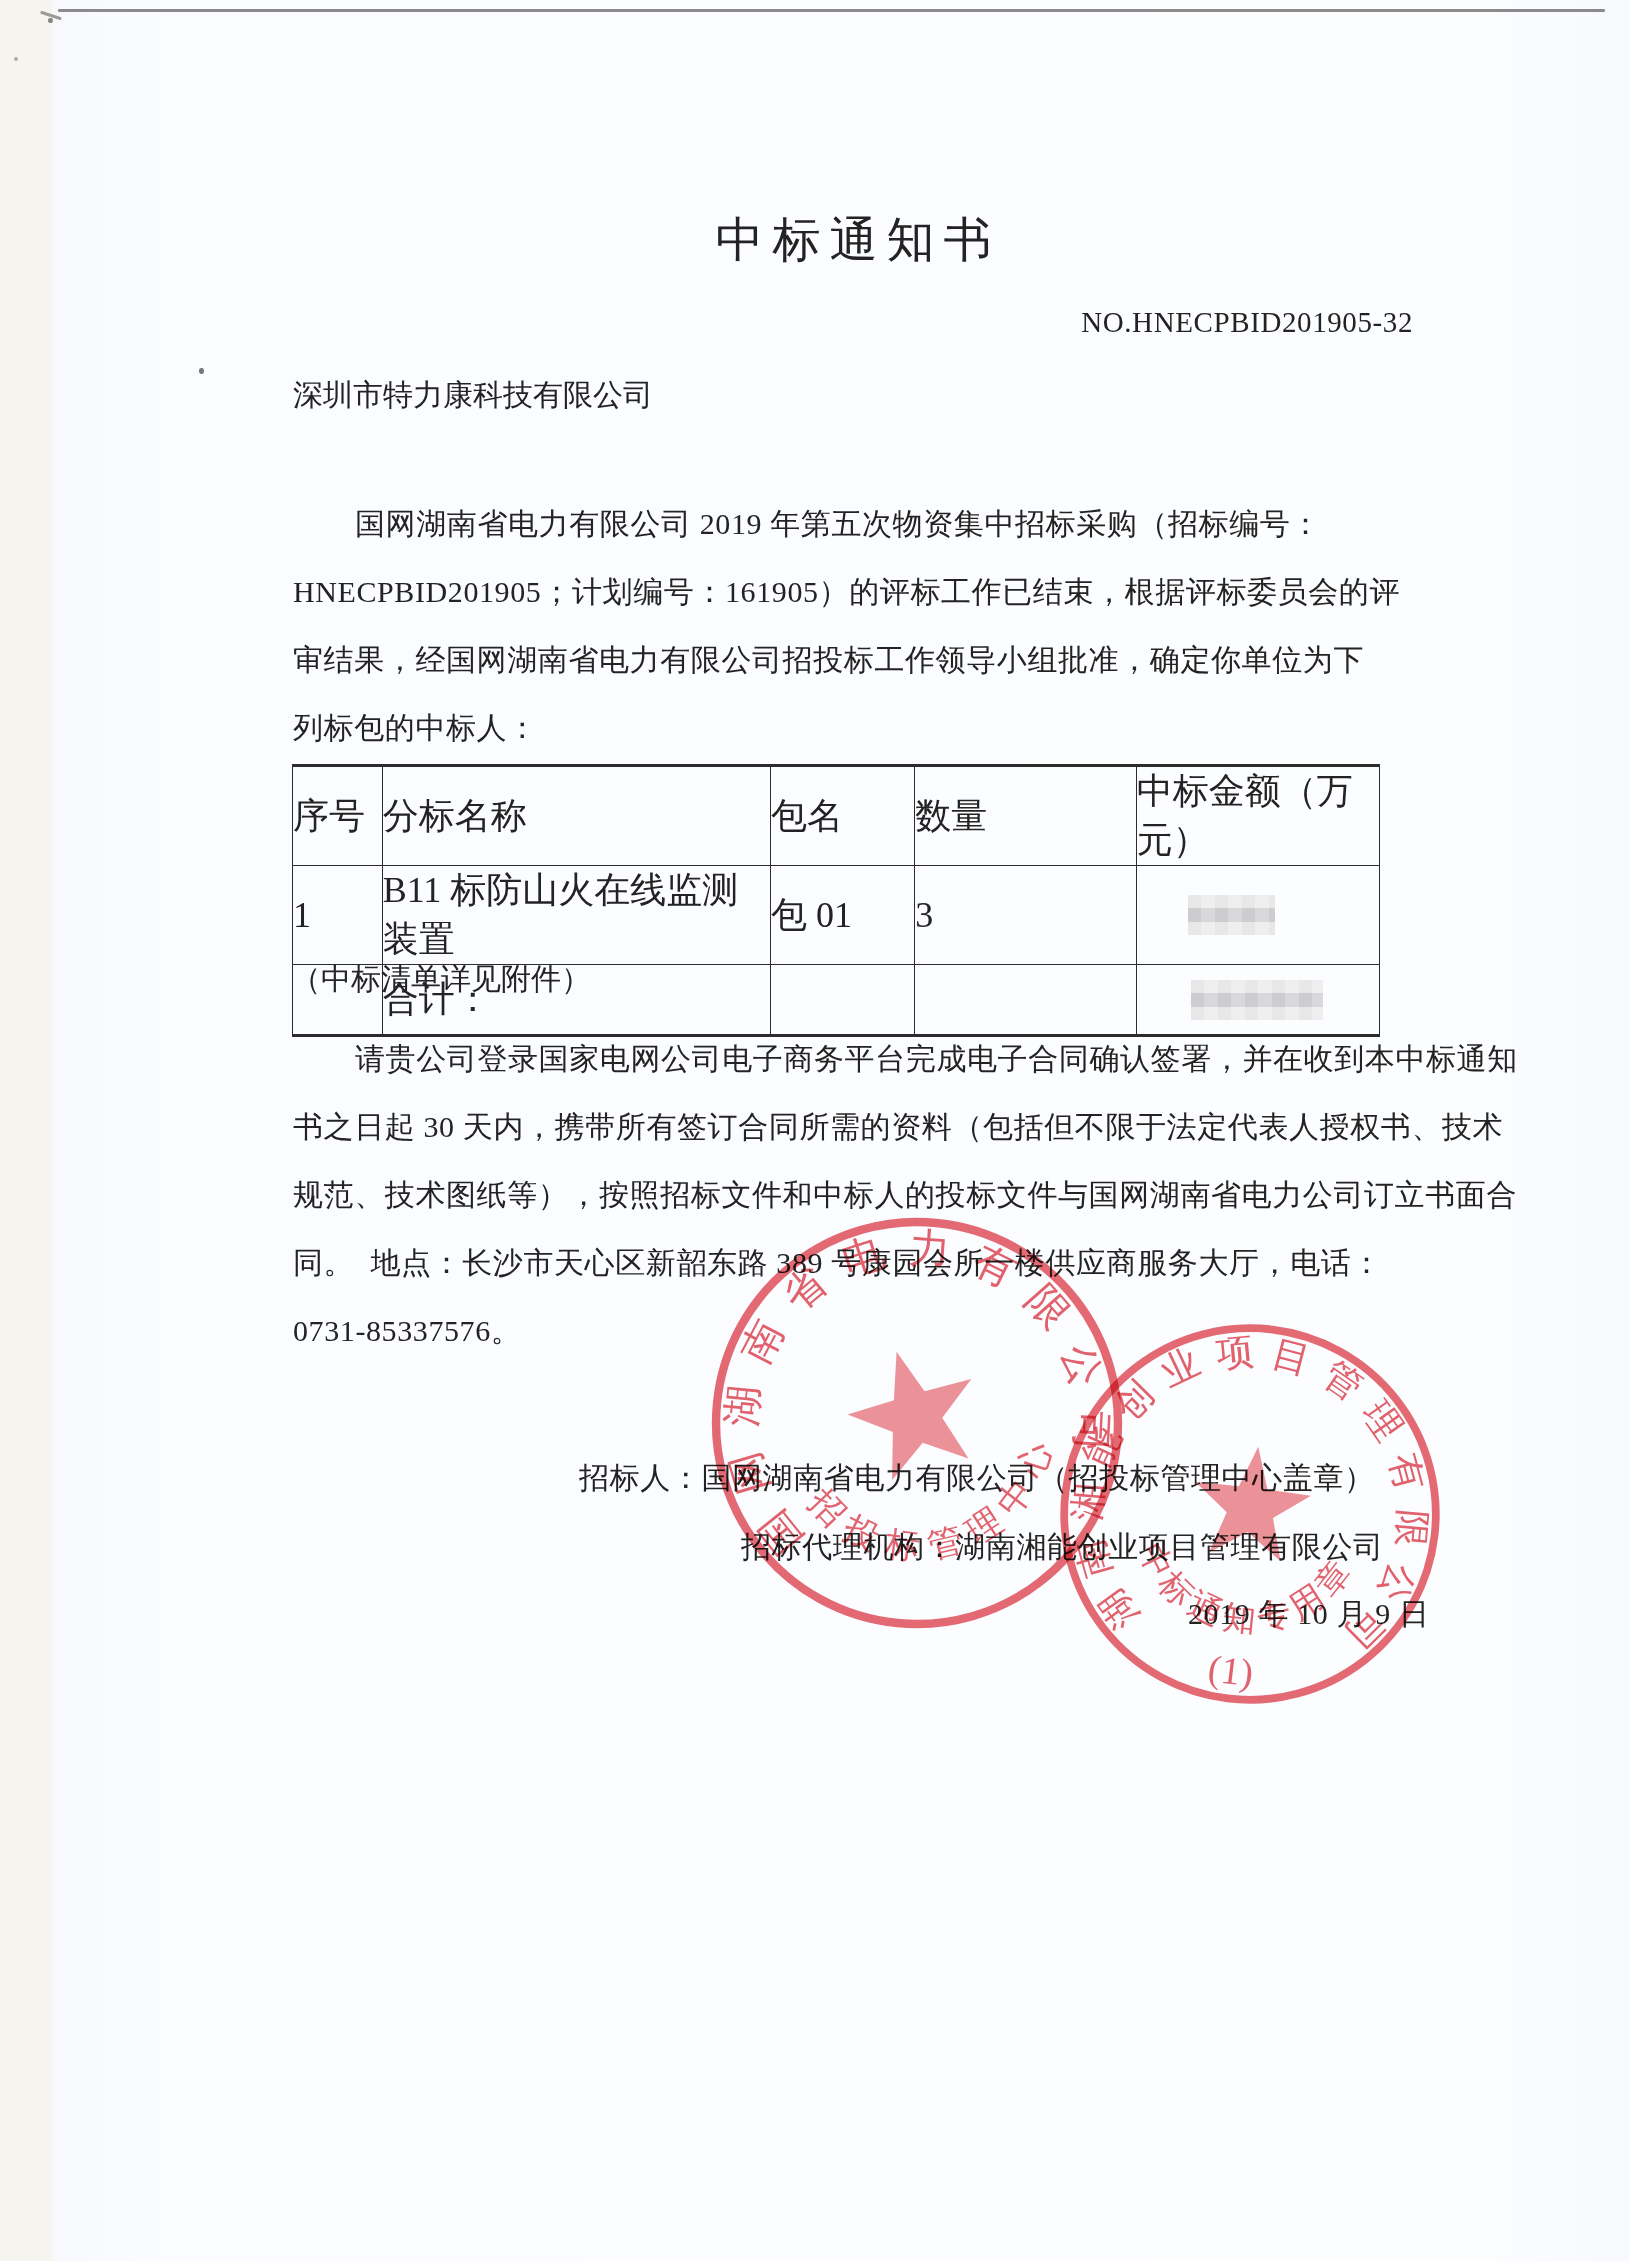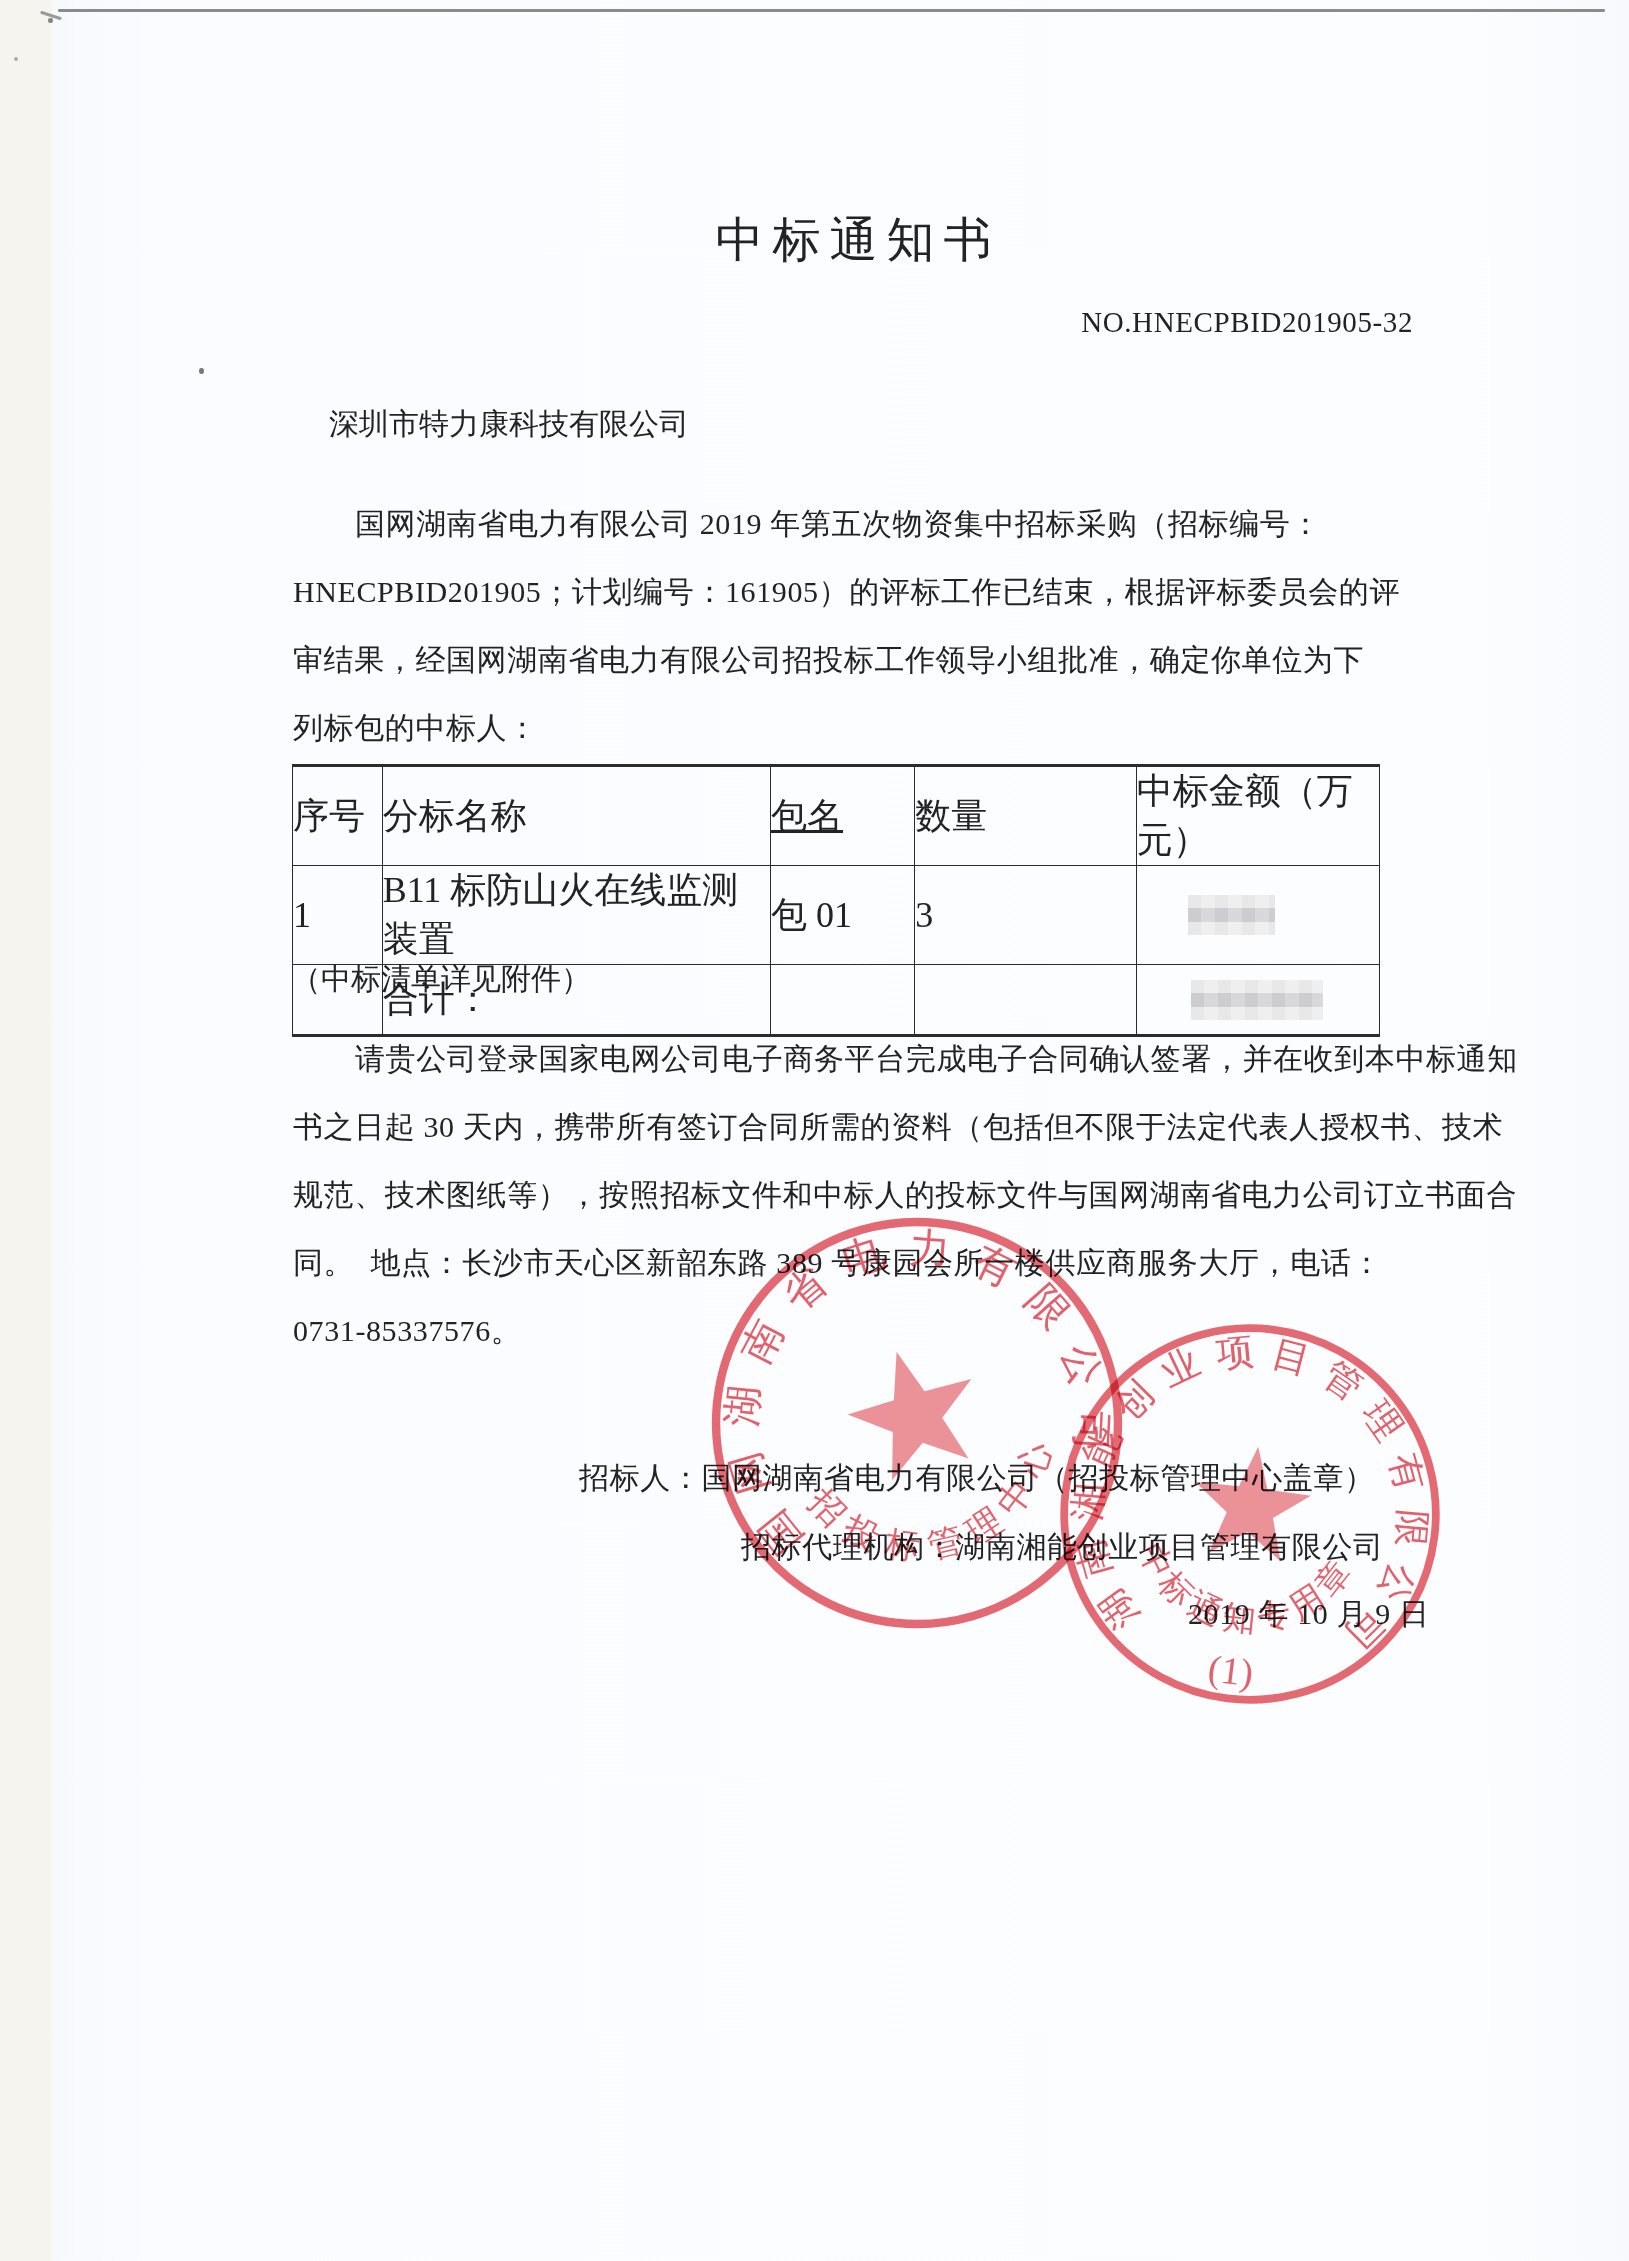--- a/index.html
+++ b/index.html
@@ -29,22 +29,22 @@
 
   .title {
     position: absolute; top: 208px; left: 858px; transform: translateX(-50%);
     font-size: 48px; letter-spacing: 9px; font-weight: 500; white-space: pre;
   }
   .doc-number {
     position: absolute; top: 306px; right: 217px;
     font-size: 29px; letter-spacing: 0.6px; white-space: pre;
   }
   .recipient {
-    position: absolute; top: 404px; left: 293px;
-    font-size: 30px; white-space: pre; margin-left: 36px;
+    position: absolute; top: 375px; left: 293px;
+    font-size: 30px; white-space: pre;
   }
   .para { position: absolute; left: 293px; width: 1109px; }
   .para1 { top: 490px; }
   .para2 { top: 1025px; }
   .line {
     height: 68px; line-height: 68px; font-size: 30px;
     white-space: pre; letter-spacing: 0.6px;
   }
   .indent { padding-left: 62px; }
 
@@ -55,21 +55,21 @@
   }
   .award-table td {
     border: 1.9px solid #2c2c2c; padding: 0; vertical-align: middle;
     overflow: hidden;
   }
   .award-table tr.hdr td { height: 52px; border-top-width: 3.2px; }
   .award-table tr.r1 td { height: 59px; }
   .award-table tr.r2 td { height: 71px; border-bottom-width: 3.2px; }
   .col-seq { width: 87px; }
   .col-name { width: 377px; }
-  .col-pkg { width: 140px; text-decoration: underline; }
+  .col-pkg { width: 140px; }
   .col-qty { width: 215px; }
   .col-amt { width: 236px; }
   .redact {
     height: 40px; border-radius: 1.3px;
     background:
       repeating-linear-gradient(0deg, rgba(255,255,255,.4) 0 13.5px, rgba(0,0,0,.05) 13.5px 27px),
       repeating-linear-gradient(90deg, #d8d8da 0 13.5px, #e4e4e6 13.5px 27px);
   }
   .redact-r1 { width: 87px; margin: 0 0 0 51px; }
   .redact-r2 { width: 132px; margin: 0 0 0 54px; }

